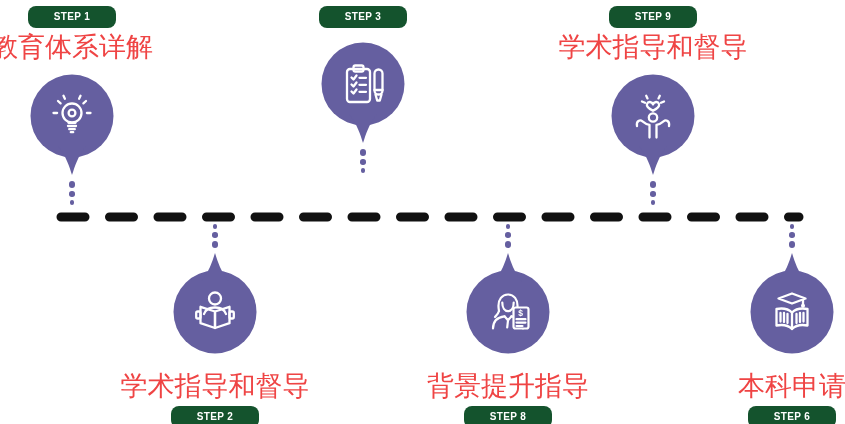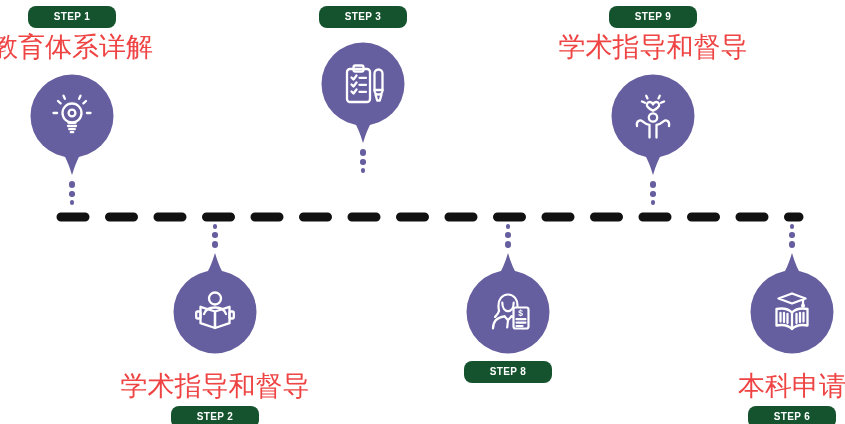--- a/index.html
+++ b/index.html
@@ -165,20 +165,21 @@
       <path d="M27.5,28.3 C33,29 39,31.5 39,40.5"></path>
       <path d="M20.5,28.3 L24,32.3 L27.5,28.3"></path>
       <path d="M24,32.3 L23.2,39.5"></path>
       <rect x="29.5" y="19.5" width="15" height="21" rx="2" fill="#655FA0"></rect>
       <text x="34.2" y="28.2" font-size="8.5" font-weight="bold" fill="#FFFFFF" stroke="none" font-family="Liberation Sans, sans-serif">$</text>
       <path d="M32.5,31.2 h9"></path>
       <path d="M32.5,34.6 h9"></path>
       <path d="M32.5,38 h6"></path>
     </svg>
   </div>
+  <div class="title">背景提升指导</div>
   <div class="badge">STEP 8</div>
 </div>
 
 <div class="step top" style="left:558px">
   <div class="badge">STEP 9</div>
   <div class="title">学术指导和督导</div>
   <div class="node">
     <svg class="bubble" width="96" height="104" viewBox="0 0 96 104">
       <circle cx="48" cy="42" r="41.5" fill="#655FA0"></circle>
       <path d="M34,72 C43,84 45,92 48,101 C51,92 53,84 62,72 Z" fill="#655FA0"></path>

